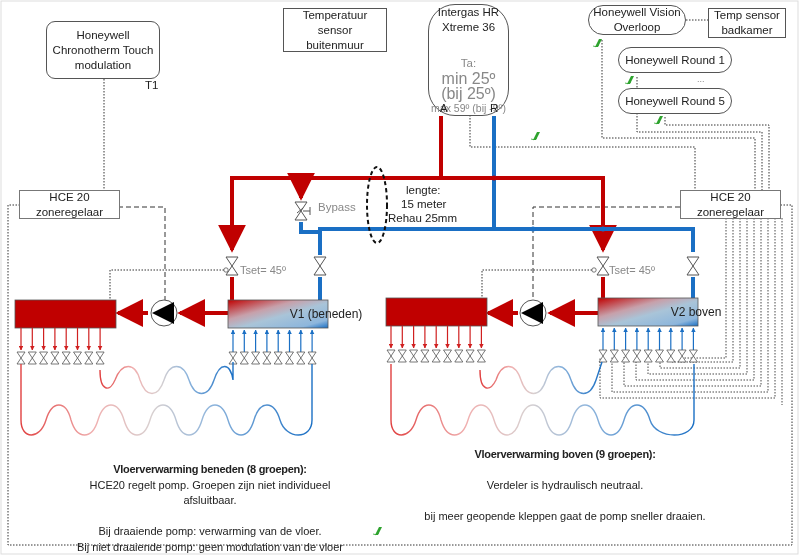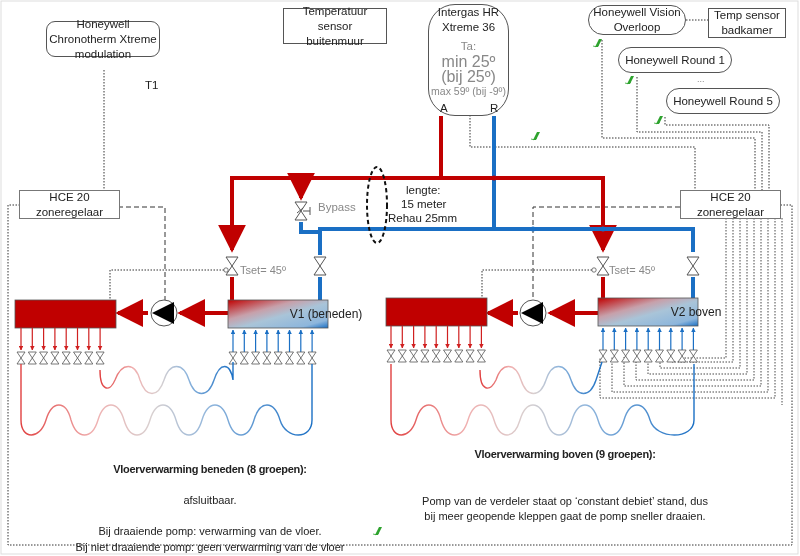--- a/index.html
+++ b/index.html
@@ -214,55 +214,55 @@
 
   <use href="#wireless" x="598" y="43"></use>
   <use href="#wireless" x="630" y="80"></use>
   <use href="#wireless" x="659" y="120"></use>
   <use href="#wireless" x="536" y="136"></use>
   <use href="#wireless" x="378" y="531"></use>
 
   <path d="M 470,105 L 470,116" stroke="#333" stroke-width="1" stroke-dasharray="1.5,1.5"></path>
 </svg>
 
-<div class="box rounded" style="left:46px; top:21px; width:114px; height:36px;">
+<div class="box rounded" style="left:46px; top:21px; width:114px; height:58px;">
   <span>Honeywell</span>
-  <span>Chronotherm Xtreme</span>
+  <span>Chronotherm Touch</span>
   <span>modulation</span>
 </div>
 <div class="lbl" style="left:145px; top:78px;">T1</div>
 
-<div class="box" style="left:283px; top:8px; width:104px; height:36px;align-items:center;">
+<div class="box" style="left:283px; top:8px; width:104px; height:44px;align-items:center;">
   <span>Temperatuur sensor</span>
   <span>buitenmuur</span>
 </div>
 
 <div class="box" style="left:428px; top:4px; width:81px; height:112px; justify-content:flex-start;border-radius:27px;">
   <span>Intergas HR</span>
   <span>Xtreme 36</span>
-  <span class="grey" style="margin-top:4px;">Ta:</span>
+  <span class="grey" style="margin-top:21px;">Ta:</span>
   <span class="grey" style="font-size:16px;">min 25º (bij 25º)</span>
   <span class="grey" style="font-size:10.5px;">max 59º (bij -9º)</span>
 </div>
 <div class="lbl" style="left:440px; top:101px;">A</div>
 <div class="lbl" style="left:490px; top:101px;">R</div>
 
 <div class="box pill" style="left:588px; top:5px; width:98px; height:30px;">
   <span>Honeywell Vision</span>
   <span>Overloop</span>
 </div>
 <div class="box" style="left:708px; top:8px; width:78px; height:30px;">
   <span>Temp sensor</span>
   <span>badkamer</span>
 </div>
 <div class="box pill" style="left:618px; top:47px; width:114px; height:26px;">
   <span>Honeywell Round 1</span>
 </div>
 <div class="lbl grey" style="left:697px; top:72px; font-size:9px;">...</div>
-<div class="box pill" style="left:666px; top:88px; width:114px; height:26px;">
+<div class="box pill" style="left:618px; top:88px; width:114px; height:26px;">
   <span>Honeywell Round 5</span>
 </div>
 
 <div class="box" style="left:19px; top:190px; width:101px; height:29px; border-color:#777;">
   <span>HCE 20</span>
   <span>zoneregelaar</span>
 </div>
 <div class="box" style="left:680px; top:190px; width:101px; height:29px; border-color:#777;">
   <span>HCE 20</span>
   <span>zoneregelaar</span>
@@ -273,23 +273,23 @@
 <div class="lbl" style="left:401px; top:197px;">15 meter</div>
 <div class="lbl" style="left:388px; top:211px;">Rehau 25mm</div>
 <div class="lbl grey" style="left:240px; top:263px; font-size:11px;">Tset= 45º</div>
 <div class="lbl grey" style="left:609px; top:263px; font-size:11px;">Tset= 45º</div>
 
 <div class="manifold-label" style="left:228px; top:304px; width:100px;padding-left:48px;">V1 (beneden)</div>
 <div class="manifold-label" style="left:598px; top:302px; width:100px;margin-left:48px;">V2 boven</div>
 
 <div class="note" style="left:60px; top:462px; width:300px;">
   <b>Vloerverwarming beneden (8 groepen):</b><br>
-  <br>
+  <span>HCE20 regelt pomp. Groepen zijn niet individueel</span><br>
   <span>afsluitbaar.</span><br><br>
   <span>Bij draaiende pomp: verwarming van de vloer.</span><br>
-  <span>Bij niet draaiende pomp: geen verwarming van de vloer</span>
+  <span>Bij niet draaiende pomp: geen modulation van de vloer</span>
 </div>
 <div class="note" style="left:415px; top:447px; width:300px;">
   <b>Vloerverwarming boven (9 groepen):</b><br><br>
+  <span>Verdeler is hydraulisch neutraal.</span><br>
   <br>
-  <span>Pomp van de verdeler staat op ‘constant debiet’ stand, dus</span><br>
   <span>bij meer geopende kleppen gaat de pomp sneller draaien.</span>
 </div>
 
 </body></html>

